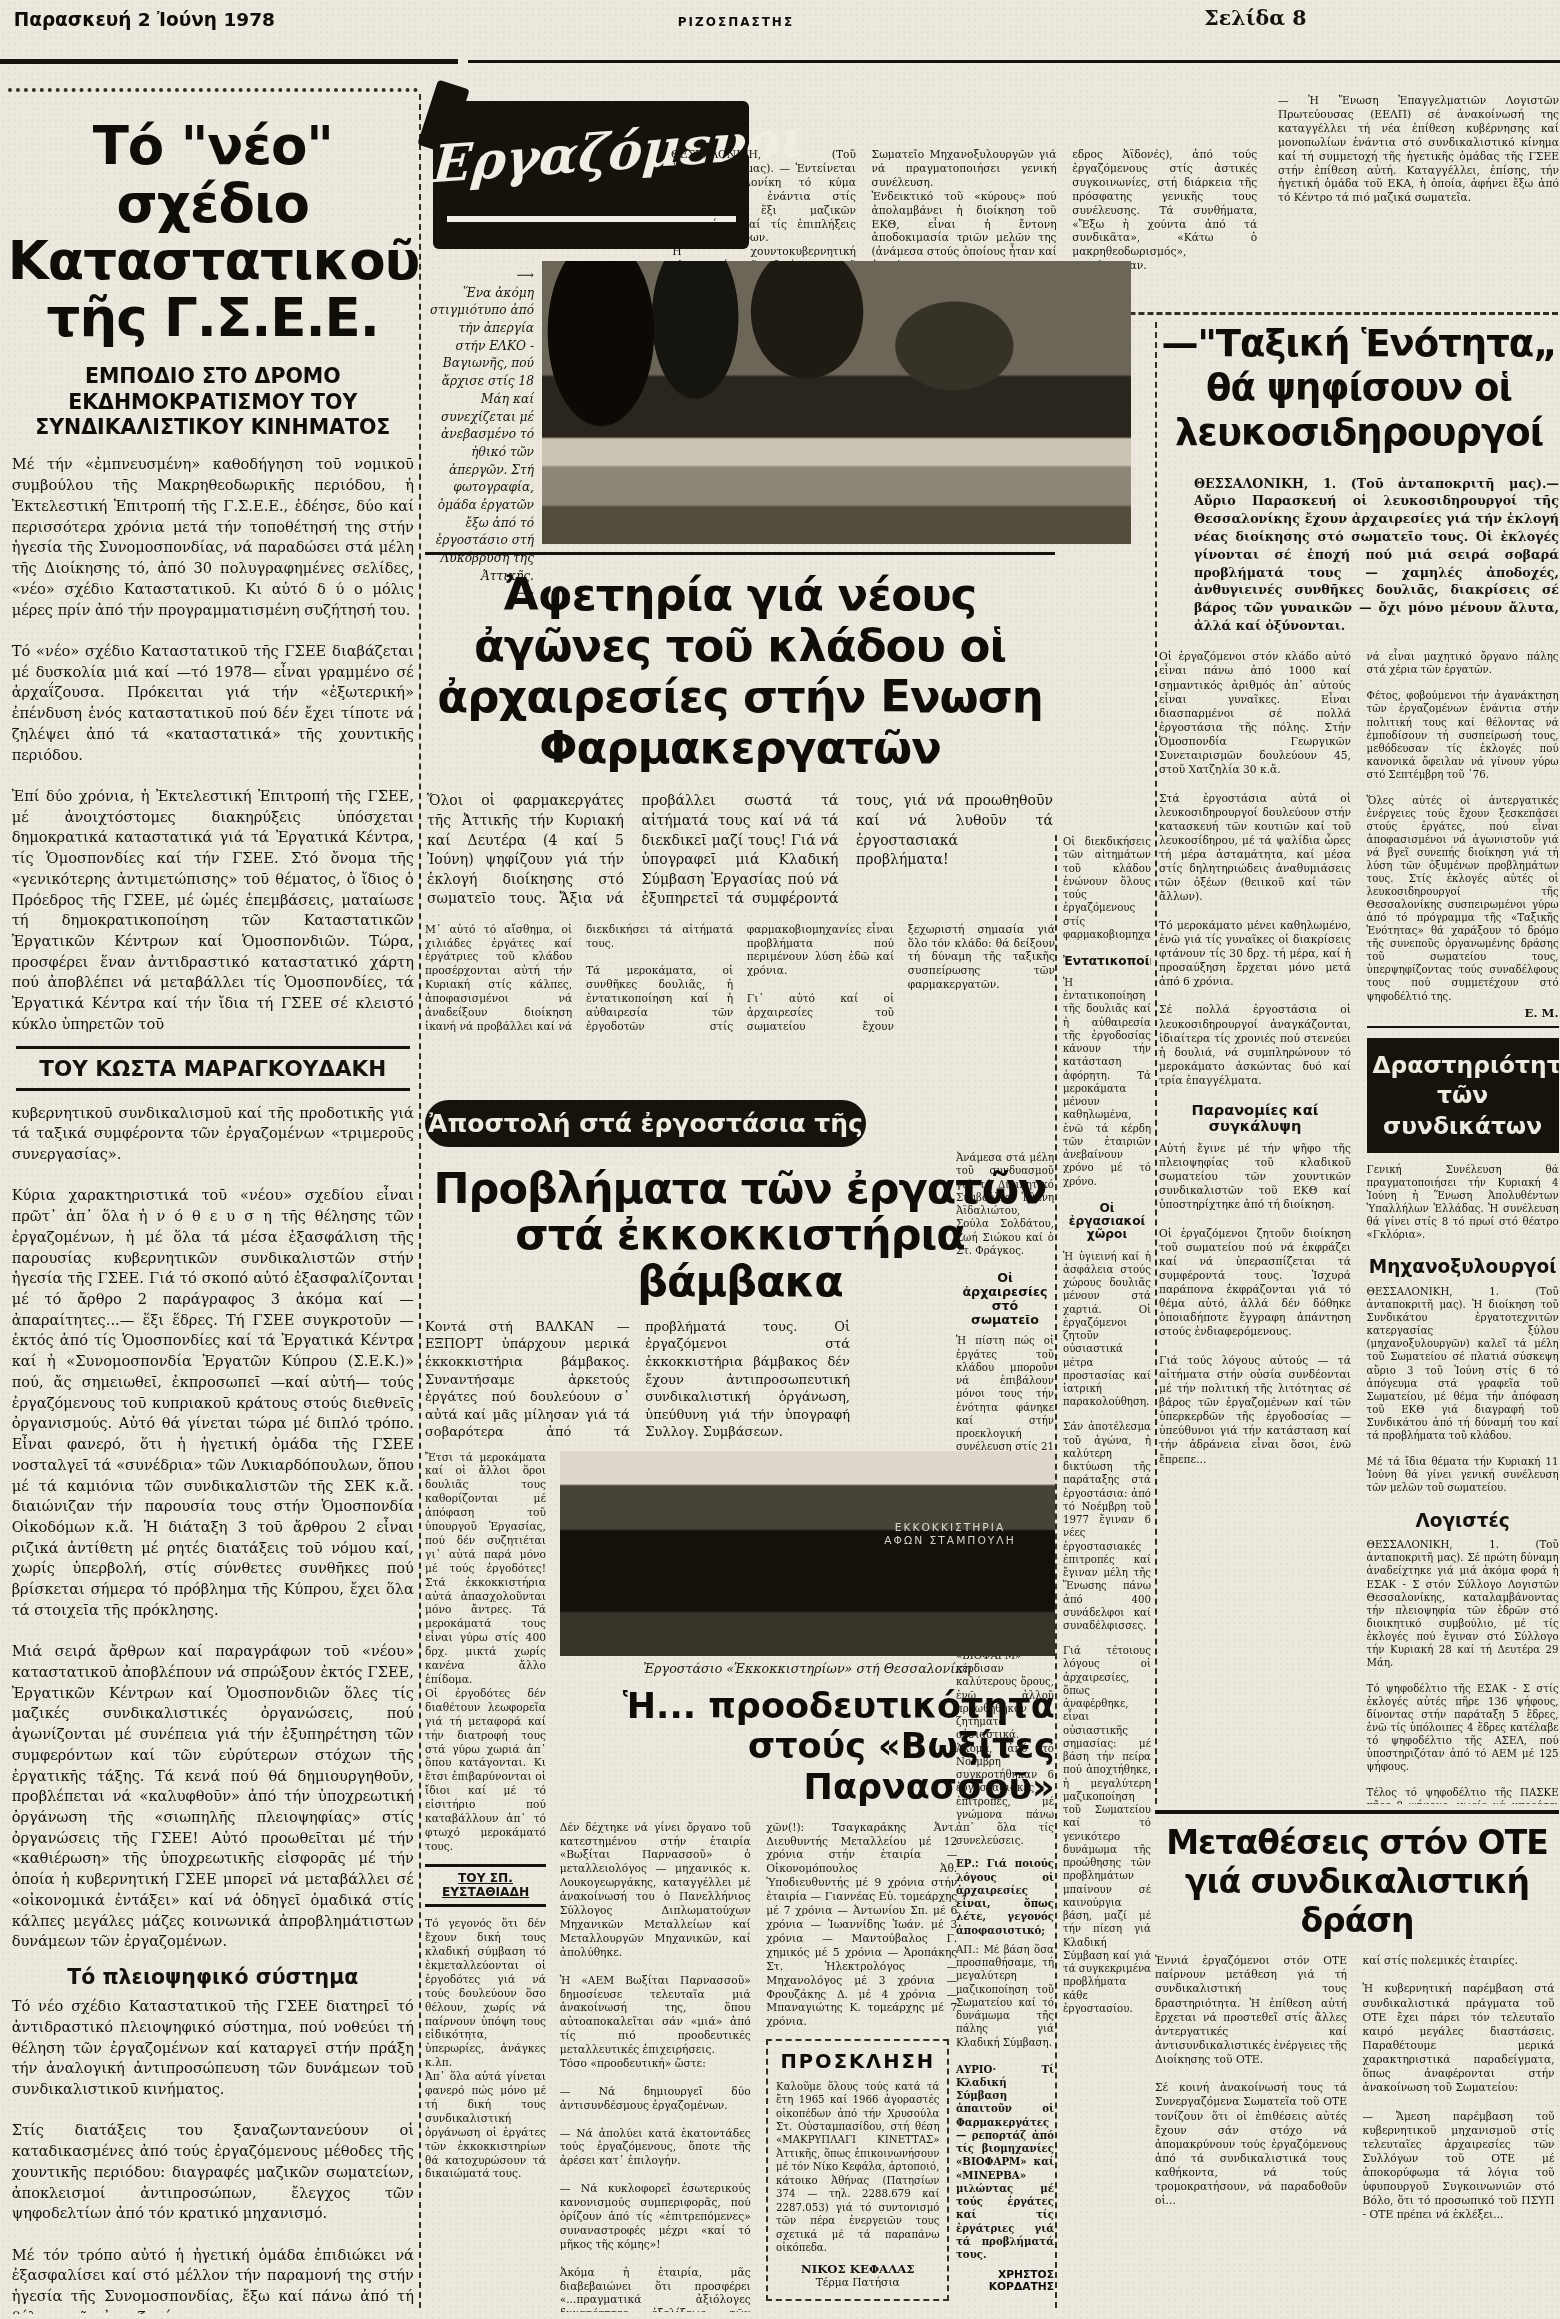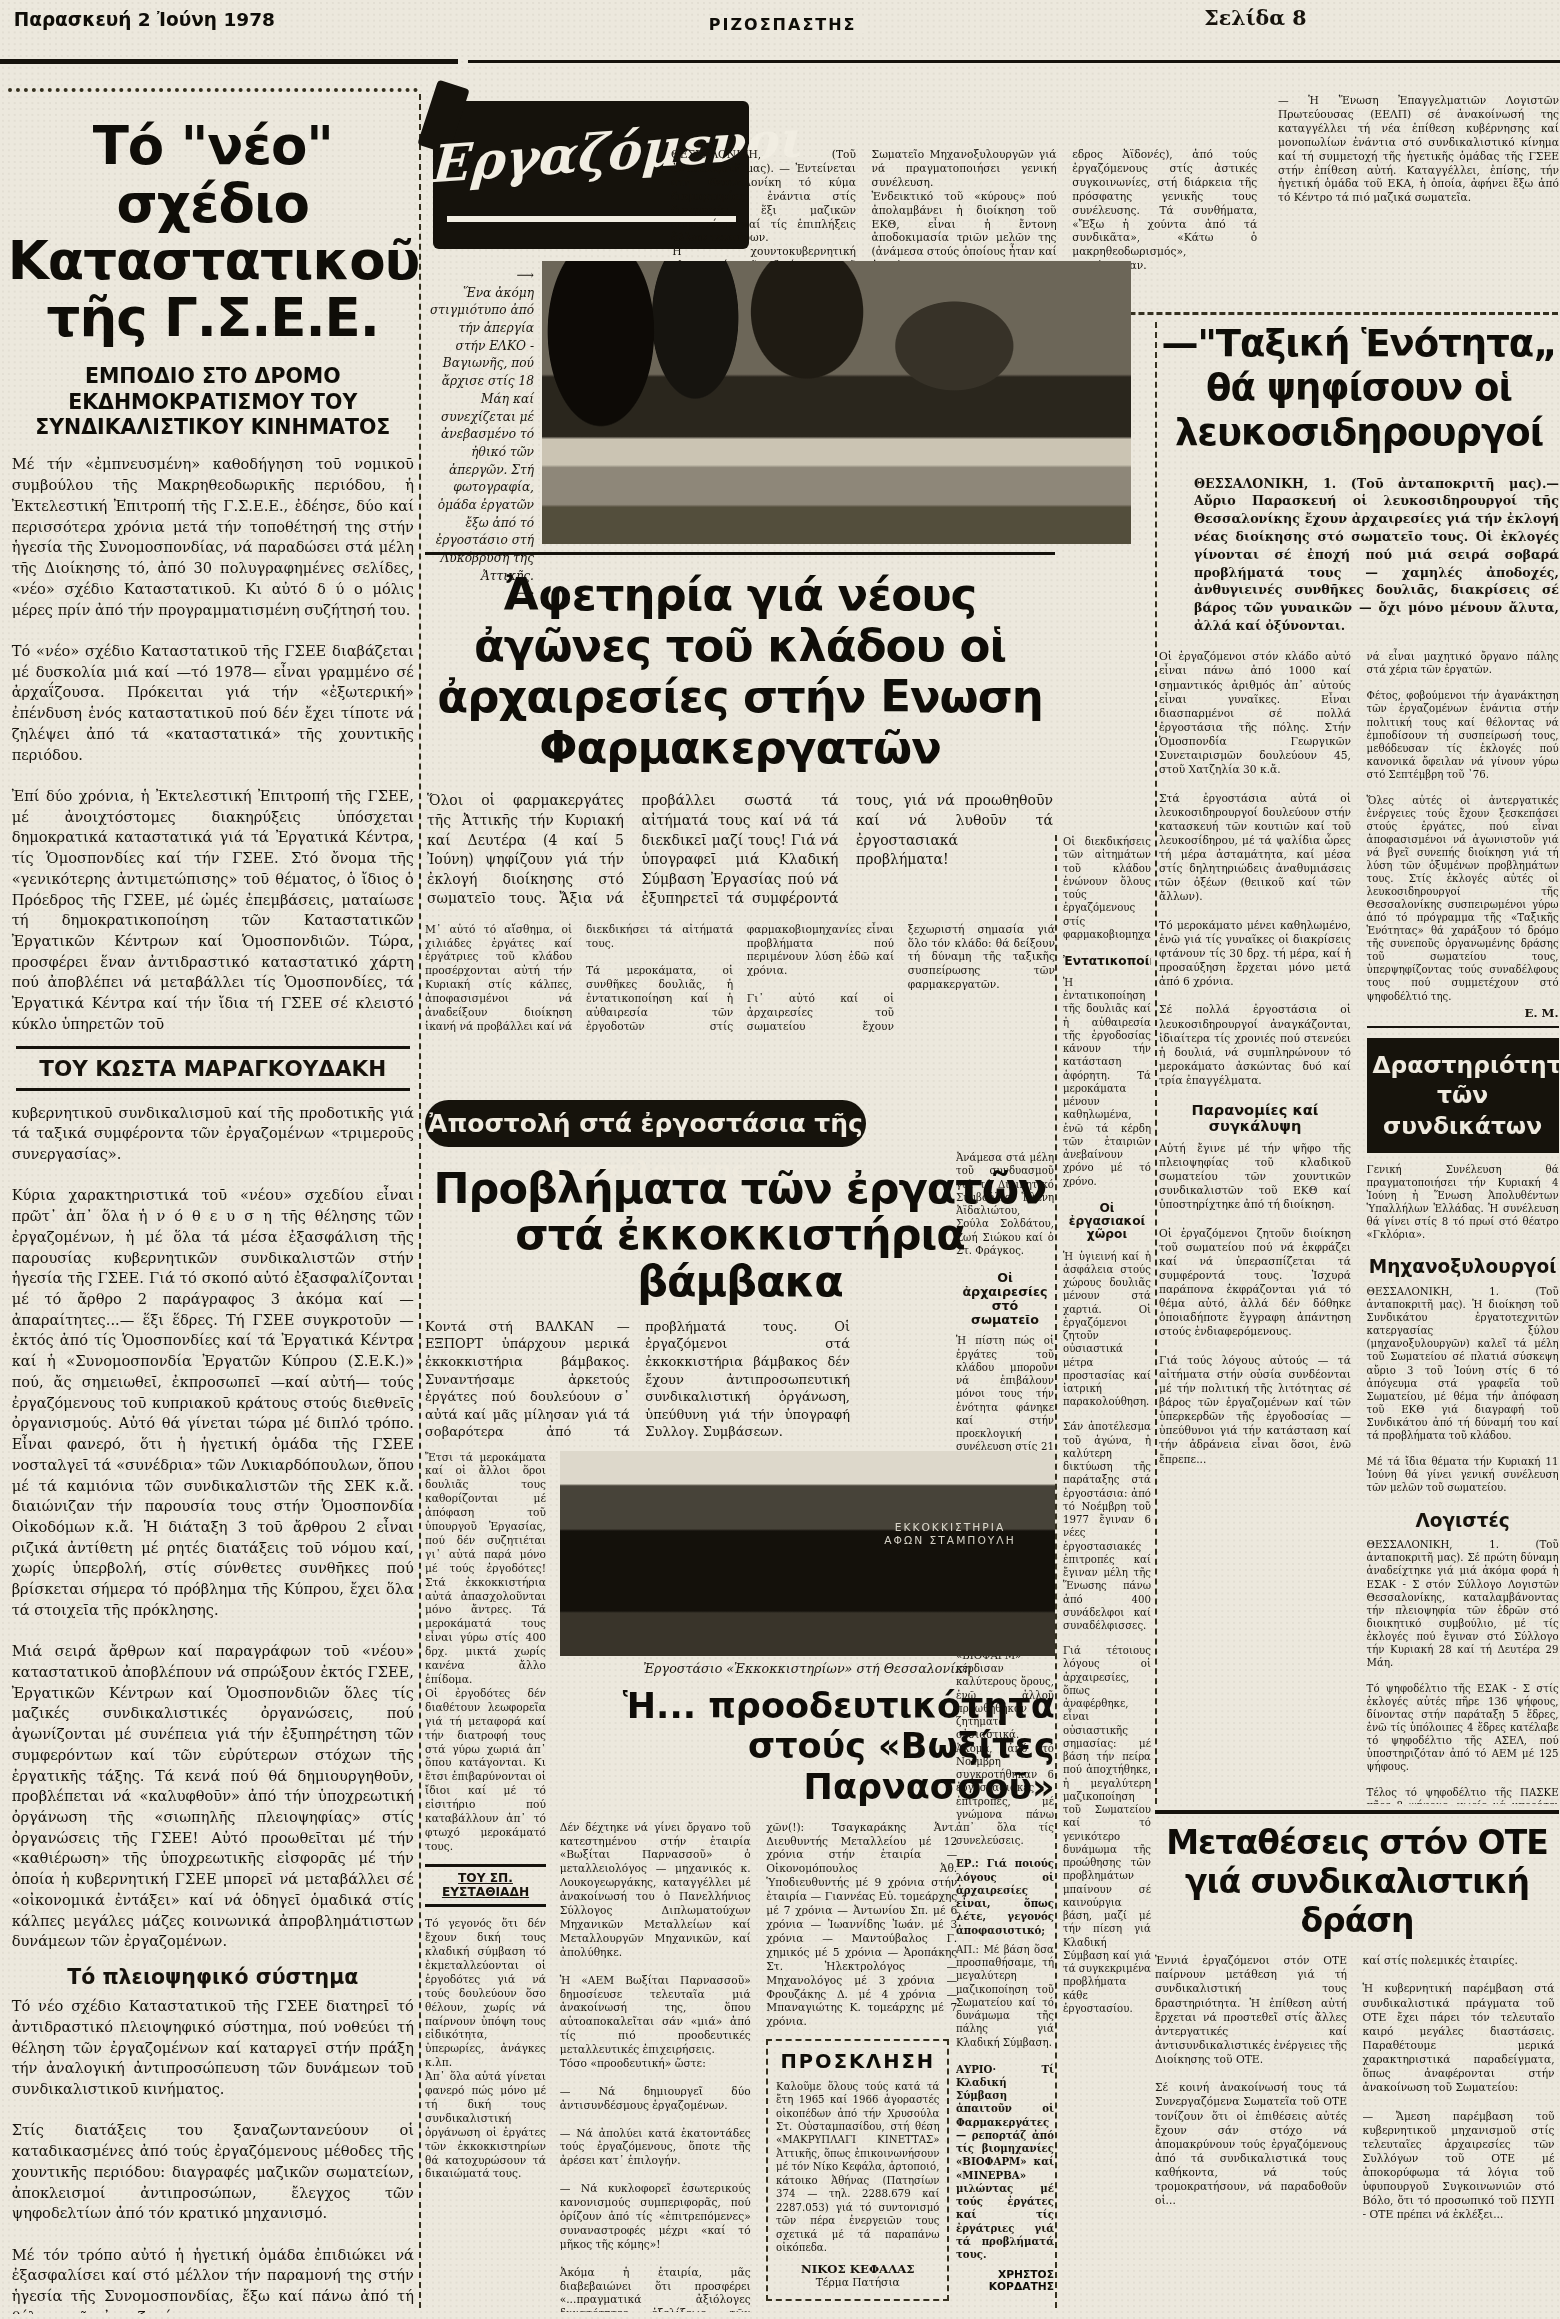--- a/index.html
+++ b/index.html
@@ -26,21 +26,21 @@
   .photo{filter:contrast(1.05);}
   .colflex{display:flex;}
 </style>
 </head>
 <body>
 
 <div id="page">
 
   <div class="abs" style="left:0;top:20;width:1324px;height:45px;">
     <span class="abs hl" style="left:13.7px;top:9.8px;font-size:18.5px;">Παρασκευή 2 Ἰούνη 1978</span>
-    <span class="abs hl" style="left:701px;top:15.6px;font-size:16px;letter-spacing:2px;background:#ece8dd;padding:0 7.8px;z-index:2;">ΡΙΖΟΣΠΑΣΤΗΣ</span>
+    <span class="abs hl" style="left:670px;top:15.6px;font-size:12px;letter-spacing:2px;background:#ece8dd;padding:0 7.8px;z-index:2;">ΡΙΖΟΣΠΑΣΤΗΣ</span>
     <span class="abs" style="right:17.6px;top:5.9px;font-size:20.5px;font-weight:bold;margin-left:12px;">Σελίδα 8</span>
   </div>
   <div class="rule" style="left:0;top:59px;width:458px;height:4.9px;"></div>
   <div class="rule" style="left:468px;top:60px;width:1092px;height:2.9px;"></div>
 
   <div class="vdash" style="left:419px;top:94px;height:2214px;"></div>
   <div class="vdash" style="left:1055px;top:835px;height:1473px;"></div>
   <div class="vdash" style="left:1155px;top:322px;height:1482px;"></div>
 
   <div class="abs ovh" style="left:7.8px;top:88px;width:410px;height:2226px;border-top:4.9px dotted #35301f;padding-top:9.8px;box-sizing:border-box;">

